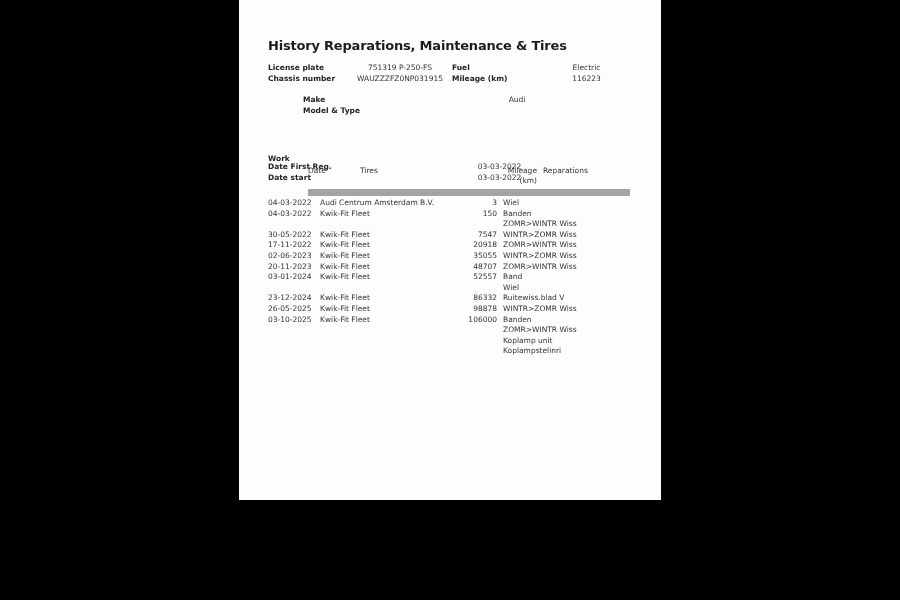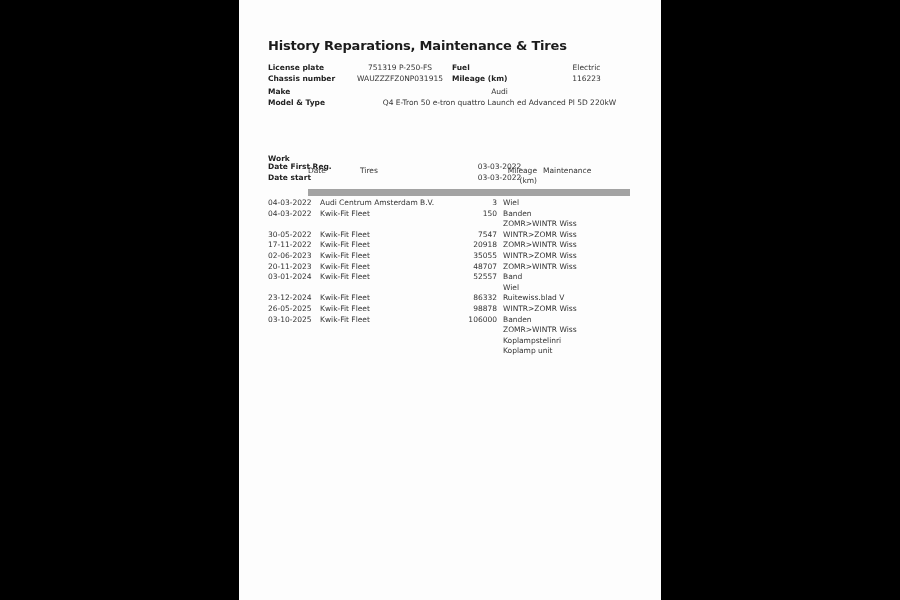--- a/index.html
+++ b/index.html
@@ -15,21 +15,21 @@
     position: relative;
     width: 900px;
     height: 600px;
     background: #000;
   }
   .page {
     position: absolute;
     left: 239px;
     top: 0;
     width: 422px;
-    height: 600px;
+    height: 500px;
     background: #fdfdfd;
     color: #2b2b2b;
   }
   .title {
     position: absolute;
     left: 29px;
     top: 38px;
     margin: 0;
     font-size: 13px;
     line-height: 15px;
@@ -41,21 +41,21 @@
   .info-block {
     position: absolute;
     left: 29px;
     right: 10px;
     display: grid;
     font-size: 7.5px;
     line-height: 11px;
     white-space: nowrap;
   }
   .block-id   { top: 62px;  grid-template-columns: 80px 104px 70px auto; }
-  .block-make { top: 86px;  grid-template-columns: 80px auto; }
+  .block-make { top: 94px;  grid-template-columns: 80px auto; margin-left: 35px; }
   .block-date { top: 125px; grid-template-columns: 80px auto; margin-top: 36px; }
   .lbl { font-weight: bold; color: #222; }
   .val { color: #333; text-align: center; }
   .work-heading {
     position: absolute;
     left: 29px;
     top: 154px;
     font-size: 7.5px;
     font-weight: bold;
     color: #222;
@@ -106,38 +106,37 @@
       <span class="lbl">Chassis number</span>
       <span class="val">WAUZZZFZ0NP031915</span>
       <span class="lbl">Mileage (km)</span>
       <span class="val">116223</span>
     </div>
 
     <div class="info-block block-make">
       <span class="lbl">Make</span>
       <span class="val">Audi</span>
       <span class="lbl">Model &amp; Type</span>
-      <span class="val">Q4 E-Tron 50 e-tron quattro Launch ed Advanced Pl 5D 220kW</span>
     </div>
 
     <div class="info-block block-date">
       <span class="lbl">Date First Reg.</span>
       <span class="val">03-03-2022</span>
       <span class="lbl">Date start</span>
       <span class="val">03-03-2022</span>
     </div>
 
     <div class="work-heading">Work</div>
 
     <div class="work-table">
       <div class="thead">
         <div class="h-date">Date</div>
         <div class="h-dealer">Tires</div>
         <div class="h-mileage">Mileage (km)</div>
-        <div class="h-desc">Maintenance</div>
+        <div class="h-desc">Reparations</div>
       </div>
       <div class="rows">
           <div class="row">
             <div class="cell cell-date">04-03-2022</div>
             <div class="cell cell-dealer">
               <div>Audi Centrum Amsterdam B.V.</div>
             </div>
             <div class="cell cell-mileage">3</div>
             <div class="cell cell-desc">Wiel</div>
           </div>
@@ -236,27 +235,27 @@
             </div>
             <div class="cell cell-mileage"></div>
             <div class="cell cell-desc">ZOMR&gt;WINTR Wiss</div>
           </div>
           <div class="row">
             <div class="cell cell-date"></div>
             <div class="cell cell-dealer">
               <div></div>
             </div>
             <div class="cell cell-mileage"></div>
+            <div class="cell cell-desc">Koplamp unit</div>
+          </div>
+          <div class="row">
+            <div class="cell cell-date"></div>
+            <div class="cell cell-dealer">
+              <div></div>
+            </div>
+            <div class="cell cell-mileage"></div>
             <div class="cell cell-desc">Koplampstelinri</div>
-          </div>
-          <div class="row">
-            <div class="cell cell-date"></div>
-            <div class="cell cell-dealer">
-              <div></div>
-            </div>
-            <div class="cell cell-mileage"></div>
-            <div class="cell cell-desc">Koplamp unit</div>
           </div>
         </div>
     </div>
 
   </div>
 </div>
 
 </body></html>

